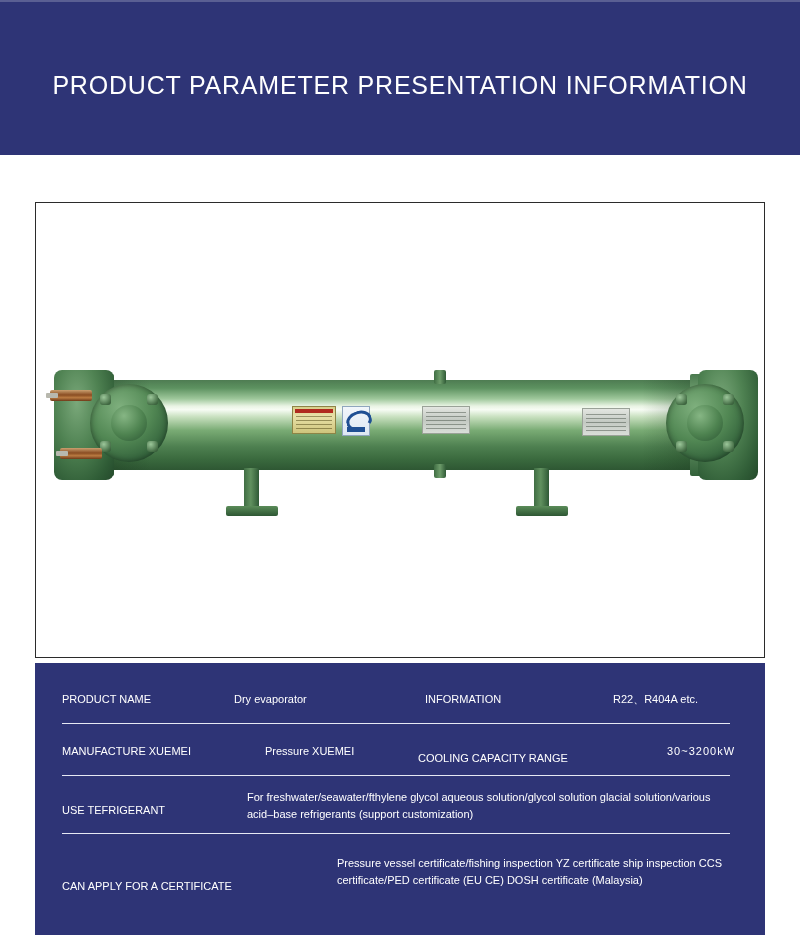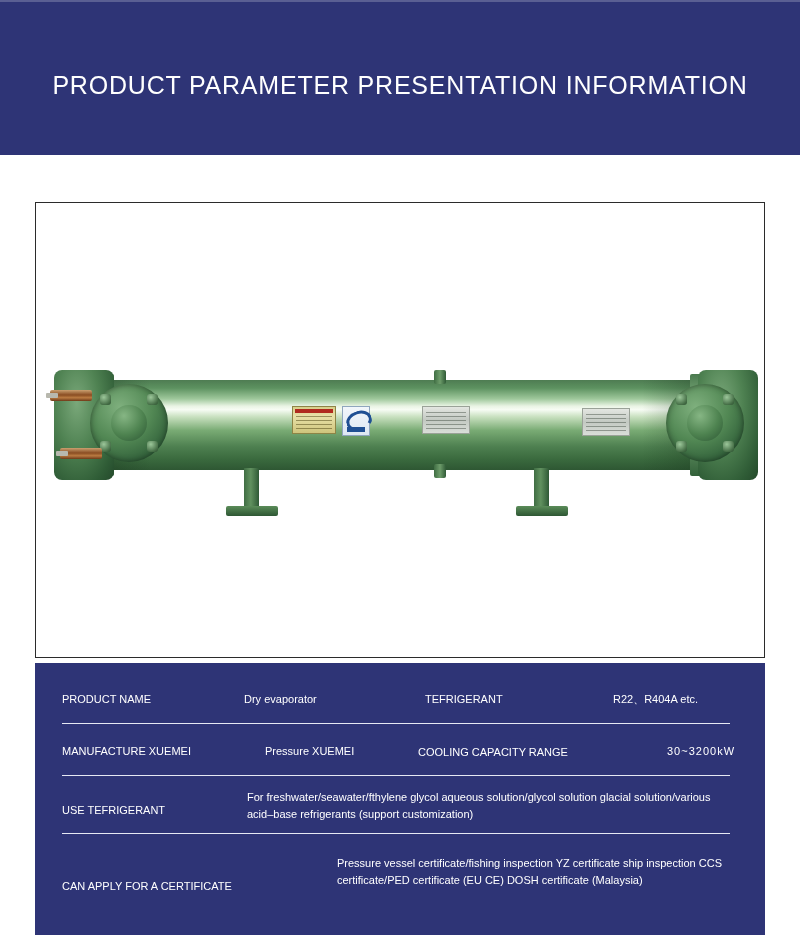--- a/index.html
+++ b/index.html
@@ -301,27 +301,27 @@
     color: #ffffff;
     font-size: 11px;
     font-weight: 400;
     line-height: 17px;
     white-space: nowrap;
   }
   .cell.wrap { white-space: normal; }
 
   
   .r1-label  { left: 27px;  top: 28px; }
-  .r1-value  { left: 209px; top: 28px; }
+  .r1-value  { left: 199px; top: 28px; }
   .r1-label2 { left: 390px; top: 28px; }
   .r1-value2 { left: 578px; top: 28px; }
   
   .r2-label  { left: 27px;  top: 80px; }
   .r2-value  { left: 230px; top: 80px; }
-  .r2-label2 { left: 383px; top: 81px; }
+  .r2-label2 { left: 383px; top: 87px; }
   .r2-value2 { left: 632px; top: 80px; letter-spacing: 1px; }
   
   .r3-label  { left: 27px;  top: 139px; }
   .r3-value  { left: 212px; top: 126px; }
   
   .r4-label  { left: 27px;  top: 215px; }
   .r4-value  { left: 302px; top: 192px; }
 </style>
 </head>
 <body>
@@ -403,21 +403,21 @@
 
     </div>
   </div>
 </div>
 
 <div class="spec-panel">
 
   <div class="spec-row">
     <div class="cell r1-label">PRODUCT NAME</div>
     <div class="cell r1-value">Dry evaporator</div>
-    <div class="cell r1-label2">TEFRIGERANT</div>
+    <div class="cell r1-label2">INFORMATION</div>
     <div class="cell r1-value2">R22、R404A etc.</div>
   </div>
   <div class="spec-divider" style="top:60px"></div>
 
   <div class="spec-row">
     <div class="cell r2-label">MANUFACTURE XUEMEI</div>
     <div class="cell r2-value">Pressure XUEMEI</div>
     <div class="cell r2-label2">COOLING CAPACITY RANGE</div>
     <div class="cell r2-value2">30~3200kW</div>
   </div>

